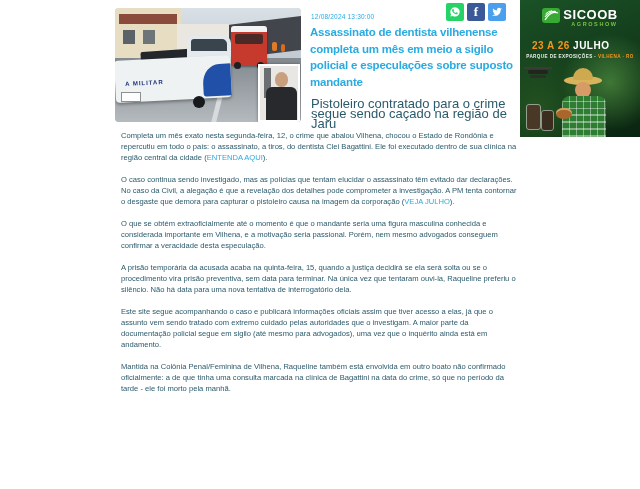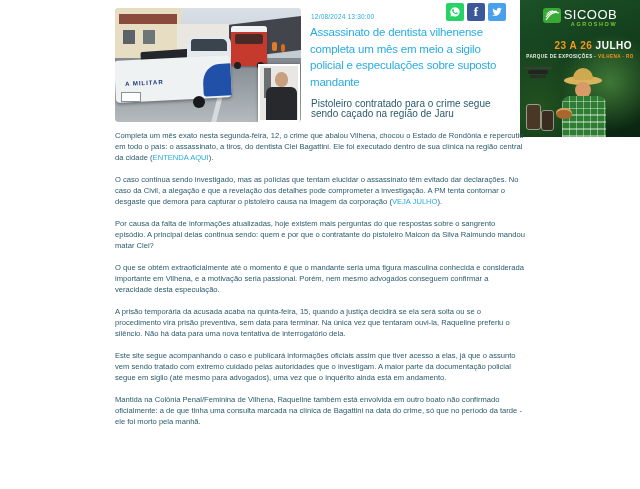--- a/index.html
+++ b/index.html
@@ -43,53 +43,53 @@
   .inset .head{position:absolute;left:15px;top:6px;width:13px;height:15px;background:#c9a07f;border-radius:50% 50% 45% 45%}
   .inset .shirt{position:absolute;left:6px;top:21px;width:31px;height:33px;background:#27292d;border-radius:6px 6px 0 0}
 
   
   .share{position:absolute;left:446px;top:3px;display:flex;gap:3px}
   .sicon{width:18px;height:18px;border-radius:2px;display:flex;align-items:center;justify-content:center;cursor:pointer}
   .sicon.wa{background:#25D366}
   .sicon.fb{background:#3B5998;color:#fff;font-weight:bold;font-size:13px;font-family:"Liberation Serif",serif}
   .sicon.tw{background:#4AA0EC}
   .date{position:absolute;left:311px;top:13px;font-size:6.5px;color:#29ABE2;letter-spacing:.2px}
-  .headline{position:absolute;left:310px;top:24px;width:204px;margin:0;font-size:11.5px;line-height:16.5px;font-weight:normal;color:#29ABE2;letter-spacing:-.2px}
-  .subtitle{position:absolute;left:311px;top:99px;width:198px;font-size:10px;line-height:10px;color:#2A5A6B}
+  .headline{position:absolute;left:310px;top:24px;width:204px;margin:0;font-size:11.5px;line-height:16.5px;font-weight:bold;color:#29ABE2;letter-spacing:-.2px}
+  .subtitle{position:absolute;left:311px;top:99px;width:198px;font-size:13px;line-height:10px;color:#2A5A6B}
 
   
   .ad{position:absolute;left:520px;top:0;width:120px;height:137px;overflow:hidden;cursor:pointer;
       background:
         radial-gradient(circle at 75% 60%, rgba(120,200,90,.45), rgba(0,0,0,0) 40%),
         radial-gradient(circle at 15% 80%, rgba(40,90,35,.8), rgba(0,0,0,0) 45%),
         linear-gradient(160deg,#1b5226,#0a2410)}
   .ad-logo-row{position:absolute;left:0;top:8px;width:120px;display:flex;justify-content:center;align-items:flex-start;gap:3px}
-  .ad-brand{font-size:13px;font-weight:normal;color:#fff;letter-spacing:.5px;display:block;line-height:13px}
+  .ad-brand{font-size:13px;font-weight:bold;color:#fff;letter-spacing:.5px;display:block;line-height:13px}
   .ad-subbrand{font-size:5.5px;font-weight:bold;color:#7DC242;letter-spacing:1.6px;display:block;text-align:right;line-height:7px}
-  .ad-dates{position:absolute;left:4px;top:40px;width:108px;text-align:right;font-size:10px;font-weight:bold;letter-spacing:.5px;color:#fff}
+  .ad-dates{position:absolute;left:12px;top:40px;width:108px;text-align:left;font-size:10px;font-weight:bold;letter-spacing:.5px;color:#fff}
   .ad-dates .num{color:#F7941E}
   .ad-loc{position:absolute;left:0;top:54px;width:120px;text-align:center;font-size:4.6px;font-weight:bold;letter-spacing:.4px;color:#e8f0e4}
   .ad-loc .city{color:#F7941E}
   
   .hat-brim{position:absolute;left:44px;top:76px;width:38px;height:9px;background:#d9b45c;border-radius:50%}
   .hat-top{position:absolute;left:53px;top:68px;width:20px;height:12px;background:#cfa94f;border-radius:10px 10px 2px 2px}
   .face{position:absolute;left:55px;top:82px;width:16px;height:16px;background:#d69b66;border-radius:50%}
   .shirt-plaid{position:absolute;left:42px;top:96px;width:44px;height:41px;border-radius:8px 8px 0 0;background-color:#2e7d32;
       background-image:repeating-linear-gradient(0deg,rgba(255,255,255,.4) 0 1.5px,transparent 1.5px 7px),
                        repeating-linear-gradient(90deg,rgba(255,255,255,.4) 0 1.5px,transparent 1.5px 7px)}
   .bread{position:absolute;left:36px;top:108px;width:16px;height:11px;background:#a9662d;border-radius:45%;box-shadow:inset 0 2px 0 rgba(255,220,150,.5)}
   .drone{position:absolute;left:8px;top:70px;width:20px;height:4px;background:#22241f;border-radius:2px}
   .drone:before{content:"";position:absolute;left:-4px;top:-3px;width:28px;height:1.5px;background:#3a3d35}
   .drone:after{content:"";position:absolute;left:2px;bottom:-4px;width:16px;height:3px;background:#2c2e28;border-radius:2px}
   .jar1{position:absolute;left:6px;top:104px;width:13px;height:24px;background:#4a3826;border:1.5px solid #96a08e;border-radius:3px}
   .jar2{position:absolute;left:21px;top:110px;width:11px;height:19px;background:#3a2d20;border:1.5px solid #8d9787;border-radius:3px}
 
   
   .content{position:absolute;left:115px;top:130px;width:410px}
-  .content p{margin:0 0 11px;font-size:7.6px;line-height:11px;color:#2A5A6B;text-align:left}
+  .content p{margin:0 6px 11px;font-size:7.6px;line-height:11px;color:#2A5A6B;text-align:left}
   .content a{color:#29ABE2;text-decoration:none;cursor:pointer}
 </style>
 </head>
 <body>
 
 <div class="page">
 
   <div class="photo">
     <div class="sky"></div>
     <div class="bldg-left"></div>
@@ -170,20 +170,19 @@
     <div class="face"></div>
     <div class="shirt-plaid"></div>
     <div class="bread"></div>
     <div class="jar1"></div>
     <div class="jar2"></div>
   </div>
 
   <div class="content">
     <p><span>Completa um mês exato nesta segunda-feira, 12, o crime que abalou Vilhena, chocou o Estado de Rondônia e repercutiu em todo o país: o assassinato, a tiros, do dentista Clei Bagattini. Ele foi executado dentro de sua clínica na região central da cidade (</span><a>ENTENDA AQUI</a><span>).</span></p>
     <p><span>O caso continua sendo investigado, mas as polícias que tentam elucidar o assassinato têm evitado dar declarações. No caso da Civil, a alegação é que a revelação dos detalhes pode comprometer a investigação. A PM tenta contornar o desgaste que demora para capturar o pistoleiro causa na imagem da corporação (</span><a>VEJA JULHO</a><span>).</span></p>
-    <p><span>Por causa da falta de informações atualizadas, hoje existem mais perguntas do que respostas sobre o sangrento episódio. A principal delas continua sendo: quem e por que o contratante do pistoleiro Maicon da Silva Raimundo mandou matar Clei?</span></p>
     <p><span>O que se obtém extraoficialmente até o momento é que o mandante seria uma figura masculina conhecida e considerada importante em Vilhena, e a motivação seria passional. Porém, nem mesmo advogados conseguem confirmar a veracidade desta especulação.</span></p>
     <p><span>A prisão temporária da acusada acaba na quinta-feira, 15, quando a justiça decidirá se ela será solta ou se o procedimento vira prisão preventiva, sem data para terminar. Na única vez que tentaram ouvi-la, Raqueline preferiu o silêncio. Não há data para uma nova tentativa de interrogatório dela.</span></p>
     <p><span>Este site segue acompanhando o caso e publicará informações oficiais assim que tiver acesso a elas, já que o assunto vem sendo tratado com extremo cuidado pelas autoridades que o investigam. A maior parte da documentação policial segue em sigilo (até mesmo para advogados), uma vez que o inquérito ainda está em andamento.</span></p>
     <p><span>Mantida na Colônia Penal/Feminina de Vilhena, Raqueline também está envolvida em outro boato não confirmado oficialmente: a de que tinha uma consulta marcada na clínica de Bagattini na data do crime, só que no período da tarde - ele foi morto pela manhã.</span></p>
   </div>
 
 </div>
 
 </body></html>

